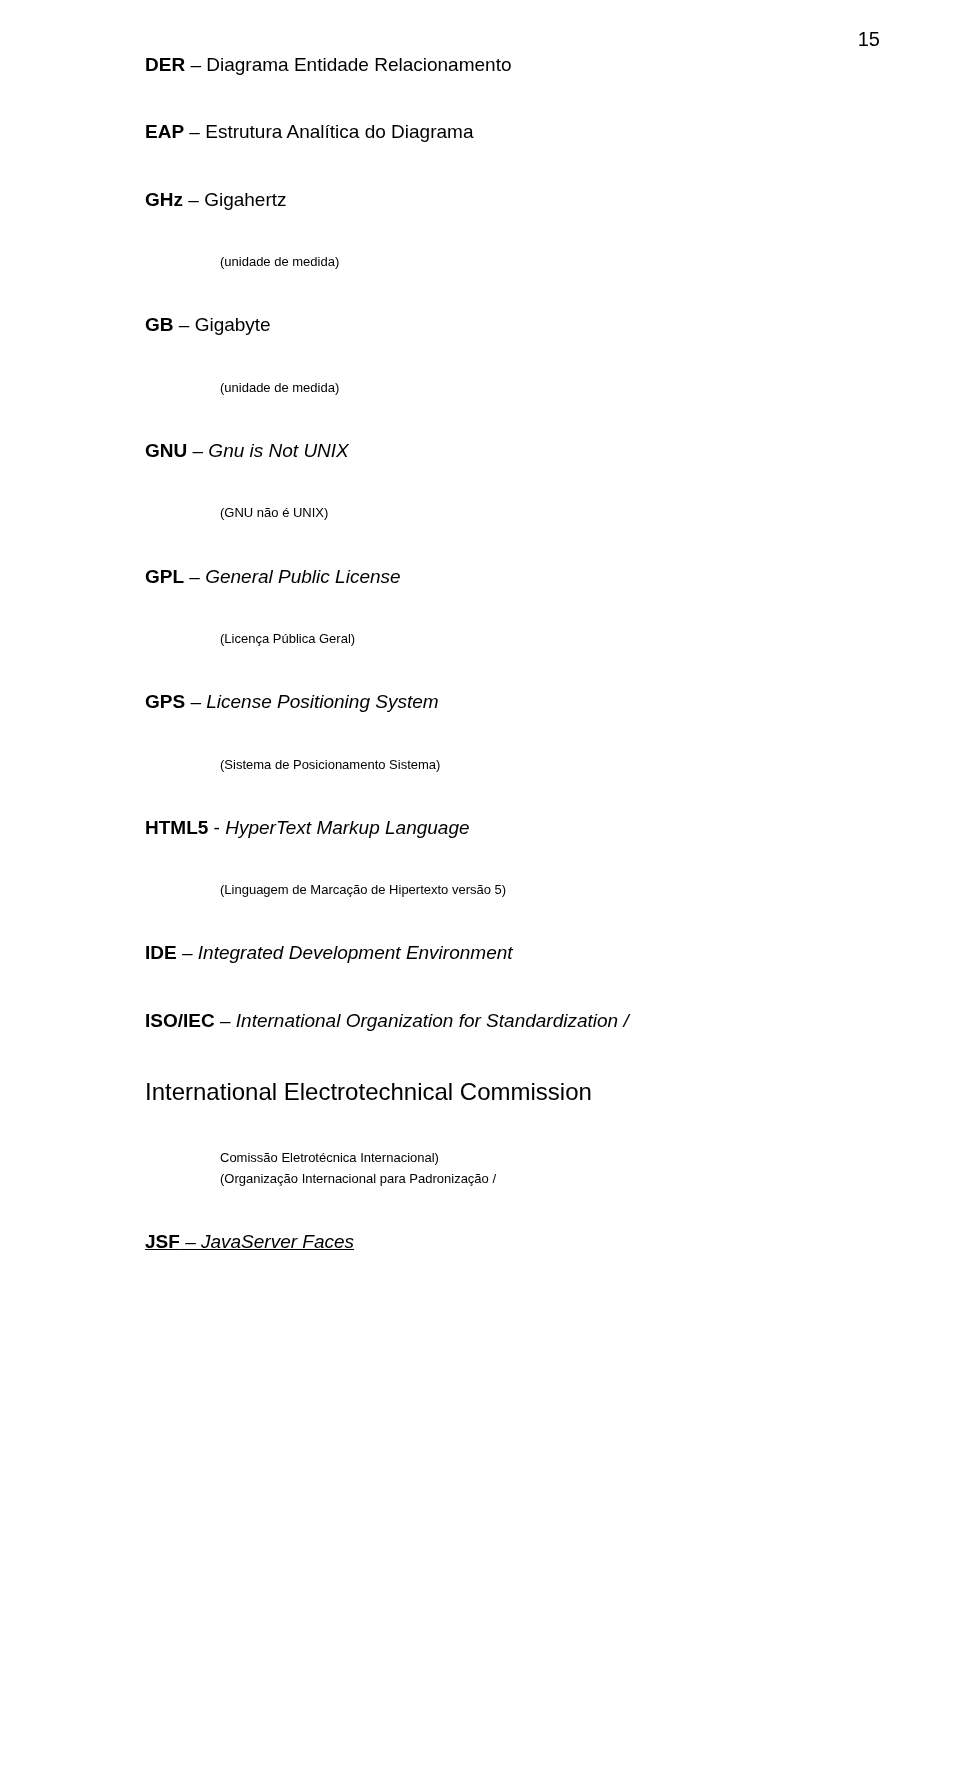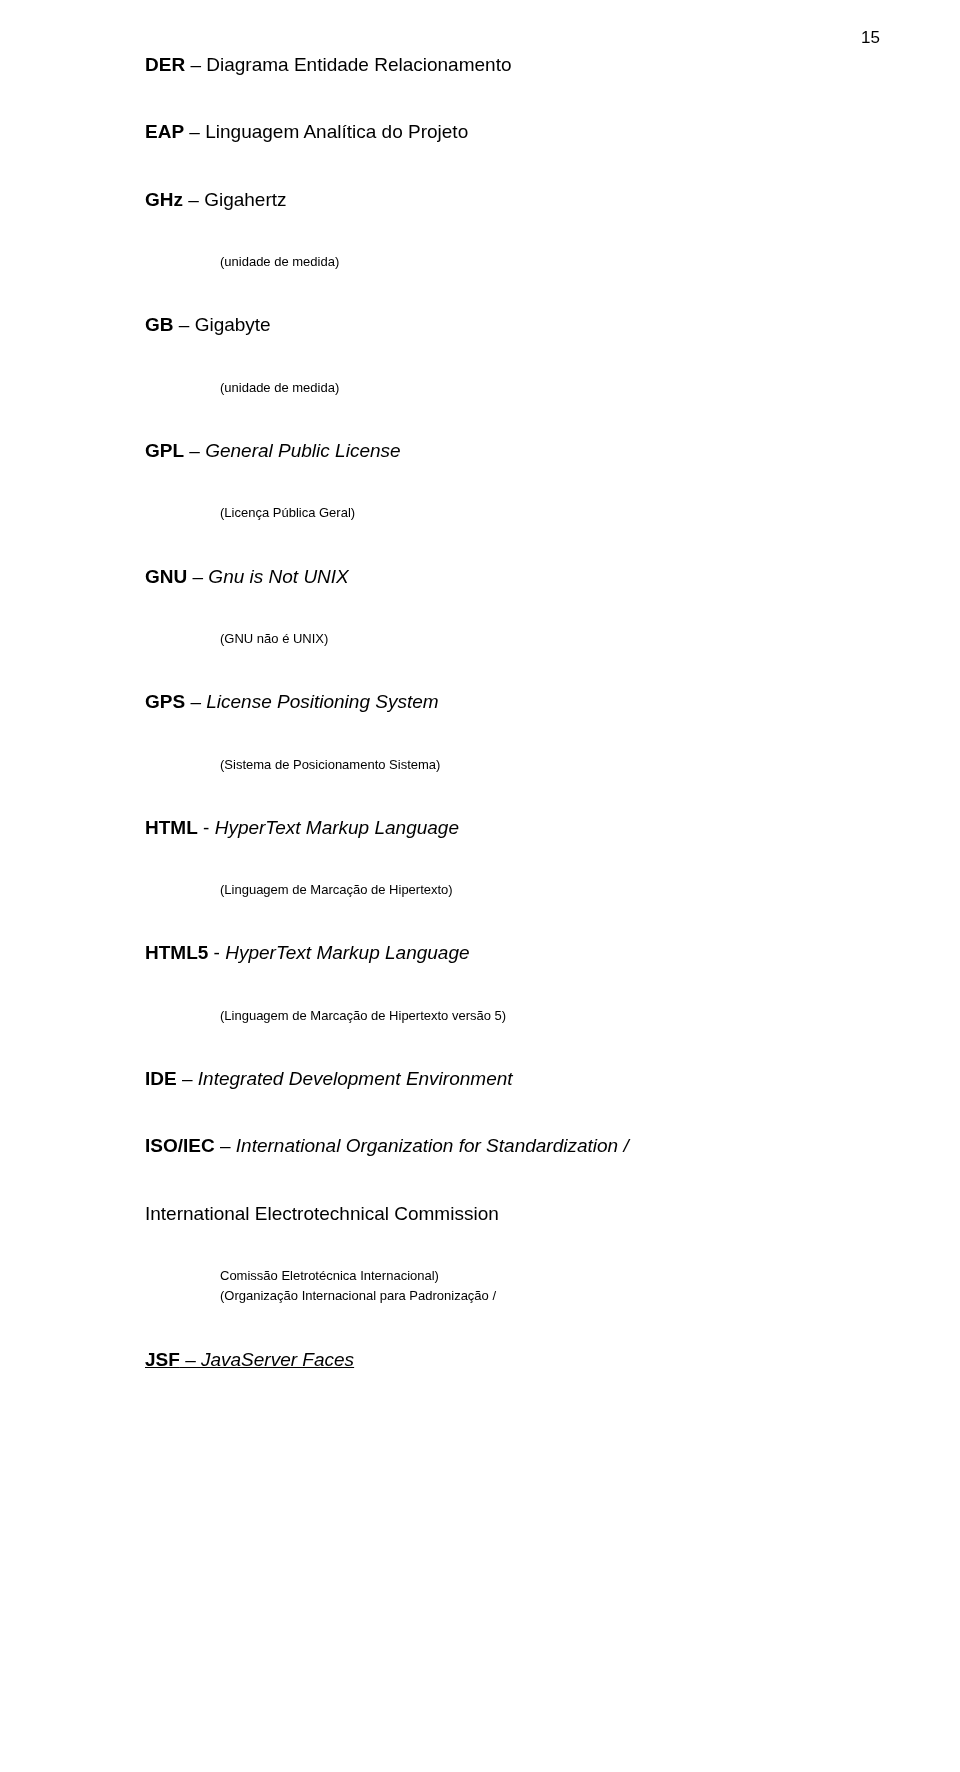--- a/index.html
+++ b/index.html
@@ -14,79 +14,75 @@
     min-height: 1772px;
     padding: 50px 110px 60px 145px;
     box-sizing: border-box;
     position: relative;
     color: #000;
   }
   .page-number {
     position: absolute;
     top: 28px;
     right: 80px;
-    font-size: 17px;
+    font-size: 20px;
   }
   .entry {
     margin-bottom: 38px;
     font-size: 19px;
     line-height: 1.55;
   }
   .entry .line1 { }
   .entry .abbr { font-weight: bold; }
   .entry .sep { font-weight: normal; }
   .entry .full-italic { font-style: italic; }
   .entry .full-normal { font-style: normal; }
   .trans {
     margin-top: 38px;
     margin-left: 75px;
     font-size: 13px;
   }
   .entry-continuation {
-    font-size: 19px;
+    font-size: 24px;
     line-height: 1.55;
     margin-bottom: 38px;
   }
 </style>
 </head>
 <body>
 
 <div class="page">
   <div class="page-number">15</div>
 
   <div id="entries-container">
       <div class="entry">
         <div class="line1"><span class="abbr">DER</span><span class="sep"> – </span><span class="full-normal">Diagrama Entidade Relacionamento</span></div>
       </div>
       <div class="entry">
-        <div class="line1"><span class="abbr">EAP</span><span class="sep"> – </span><span class="full-normal">Linguagem Analítica do Projeto</span></div>
+        <div class="line1"><span class="abbr">EAP</span><span class="sep"> – </span><span class="full-normal">Estrutura Analítica do Diagrama</span></div>
       </div>
       <div class="entry">
         <div class="line1"><span class="abbr">GHz</span><span class="sep"> – </span><span class="full-normal">Gigahertz</span></div>
         <div class="trans">(unidade de medida)</div>
       </div>
       <div class="entry">
         <div class="line1"><span class="abbr">GB</span><span class="sep"> – </span><span class="full-normal">Gigabyte</span></div>
         <div class="trans">(unidade de medida)</div>
       </div>
       <div class="entry">
+        <div class="line1"><span class="abbr">GNU</span><span class="sep"> – </span><span class="full-italic">Gnu is Not UNIX</span></div>
+        <div class="trans">(GNU não é UNIX)</div>
+      </div>
+      <div class="entry">
         <div class="line1"><span class="abbr">GPL</span><span class="sep"> – </span><span class="full-italic">General Public License</span></div>
         <div class="trans">(Licença Pública Geral)</div>
       </div>
       <div class="entry">
-        <div class="line1"><span class="abbr">GNU</span><span class="sep"> – </span><span class="full-italic">Gnu is Not UNIX</span></div>
-        <div class="trans">(GNU não é UNIX)</div>
-      </div>
-      <div class="entry">
         <div class="line1"><span class="abbr">GPS</span><span class="sep"> – </span><span class="full-italic">License Positioning System</span></div>
         <div class="trans">(Sistema de Posicionamento Sistema)</div>
-      </div>
-      <div class="entry">
-        <div class="line1"><span class="abbr">HTML</span><span class="sep"> - </span><span class="full-italic">HyperText Markup Language</span></div>
-        <div class="trans">(Linguagem de Marcação de Hipertexto)</div>
       </div>
       <div class="entry">
         <div class="line1"><span class="abbr">HTML5</span><span class="sep"> - </span><span class="full-italic">HyperText Markup Language</span></div>
         <div class="trans">(Linguagem de Marcação de Hipertexto versão 5)</div>
       </div>
       <div class="entry">
         <div class="line1"><span class="abbr">IDE</span><span class="sep"> – </span><span class="full-italic">Integrated Development Environment</span></div>
       </div>
     </div>
 

